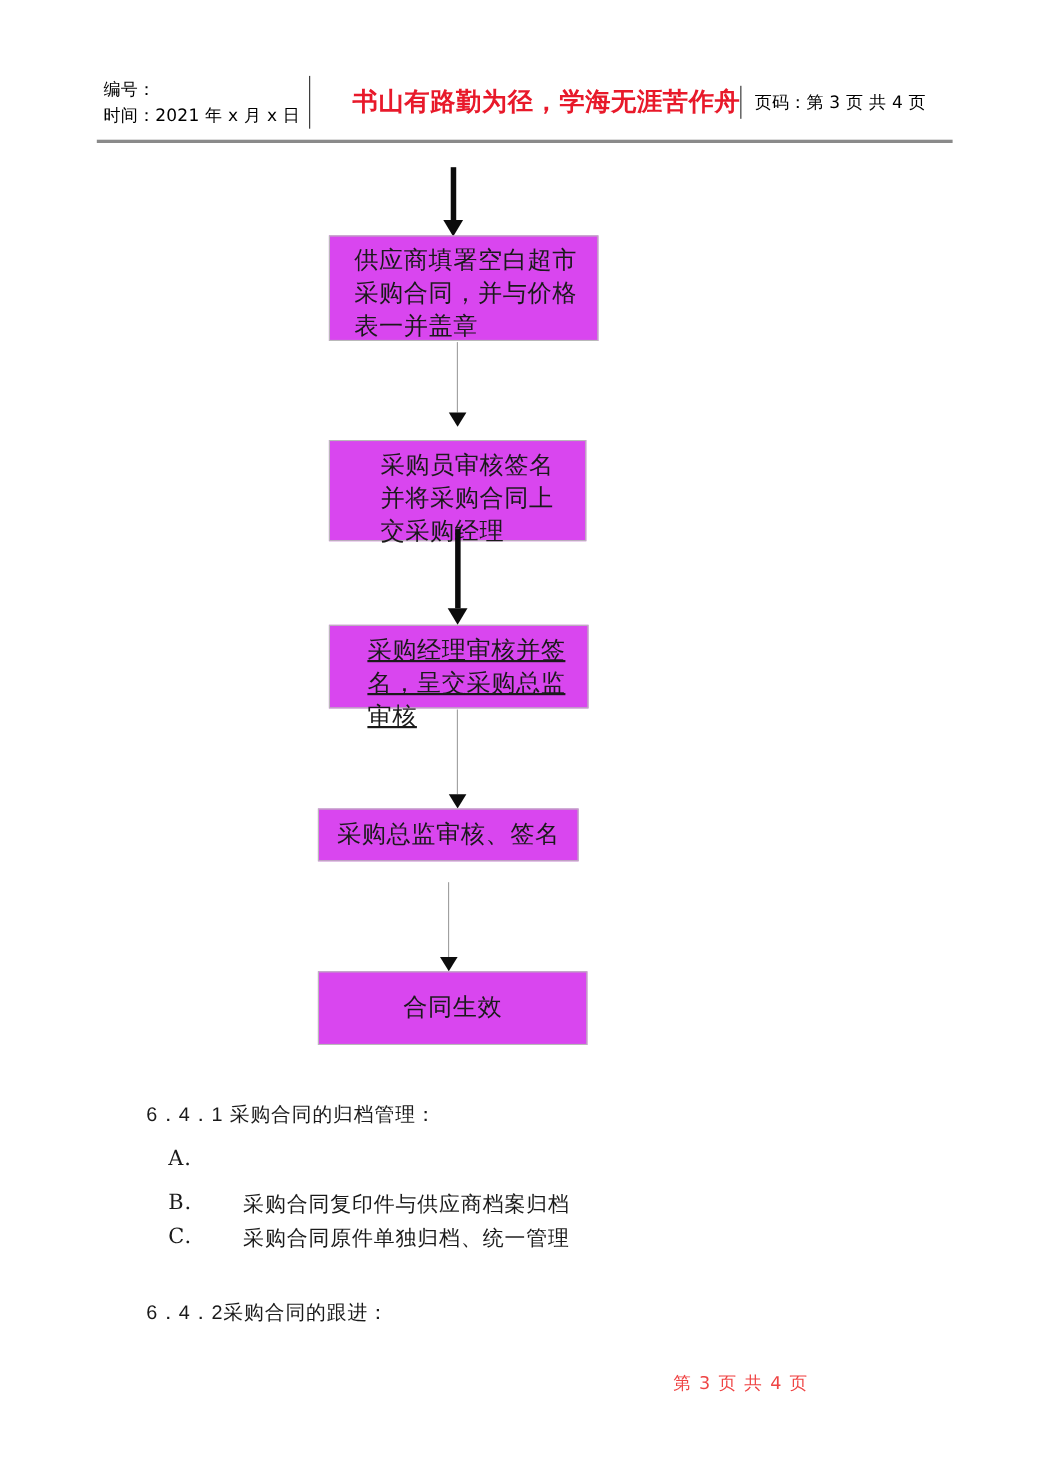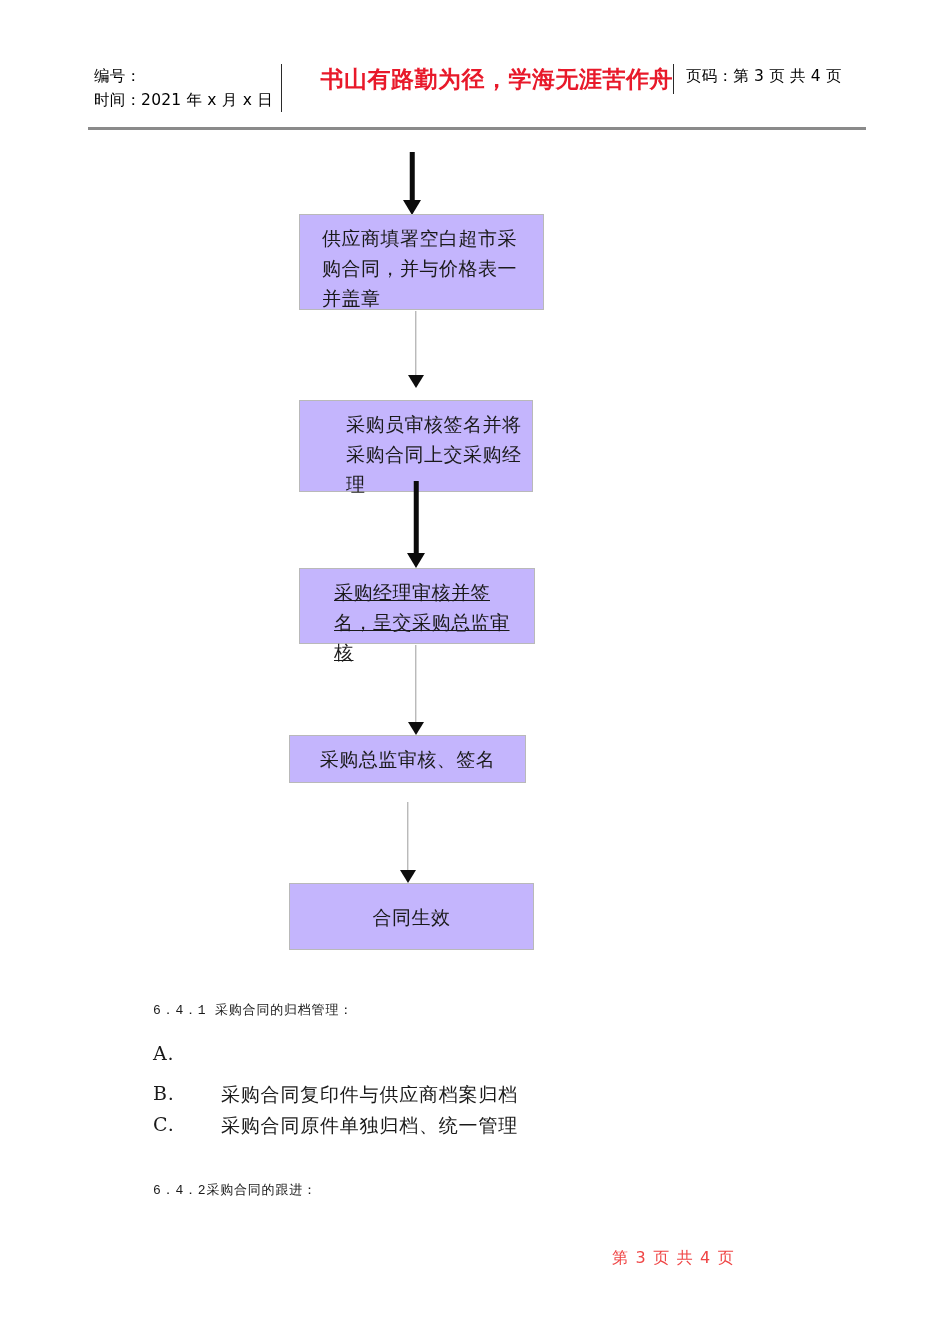--- a/index.html
+++ b/index.html
@@ -26,21 +26,21 @@
   }
 
   
   .header-band {
     position: absolute;
     left: 88px;
     top: 64px;
     width: 778px;
     height: 58px;
     display: flex;
-    align-items: flex-start;
+    align-items: center;
   }
   .hdr-cell {
     display: flex;
     flex-direction: column;
     justify-content: center;
     box-sizing: border-box;
   }
   .hdr-left {
     width: 206px;
     padding-left: 6px;
@@ -82,23 +82,23 @@
     background: #8a8a8a;
   }
 
   
   .flow { position: absolute; left: 0; top: 0; width: 950px; height: 1344px; }
 
   .fbox {
     position: absolute;
     box-sizing: border-box;
     border: 1px solid #b9b9b9;
-    background: #c4b5fd;
+    background: #d946ef;
     font-family: "DejaVu Serif", "Liberation Serif", serif;
-    font-size: 19px;
+    font-size: 22px;
     line-height: 30px;
     color: #1a1a1a;
     letter-spacing: 0.5px;
   }
   .fbox .inner {
     padding: 8px 10px 0 10px;
   }
   .fbox.center .inner {
     text-align: center;
     padding-top: 0;
@@ -163,26 +163,25 @@
     top: 962px;
     font-family: "DejaVu Sans", "Liberation Sans", sans-serif;
     font-size: 19px;
     font-weight: 700;
     letter-spacing: 0.6px;
     white-space: nowrap;
     color: #000000;
   }
   .sub-heading {
     position: absolute;
-    font-family: Liberation Mono, monospace;
-    font-size: 13px;
+    font-family: Liberation Sans, sans-serif;
+    font-size: 18px;
     letter-spacing: 0.8px;
     white-space: nowrap;
     color: #1a1a1a;
-    margin-left: 20px;
   }
   #sub-641 { left: 133px; top: 1001px; }
   #sub-642 { left: 133px; top: 1181px; }
 
   .list-item {
     position: absolute;
     display: flex;
     font-family: "DejaVu Serif", "Liberation Serif", serif;
     font-size: 19px;
     letter-spacing: 0.8px;

